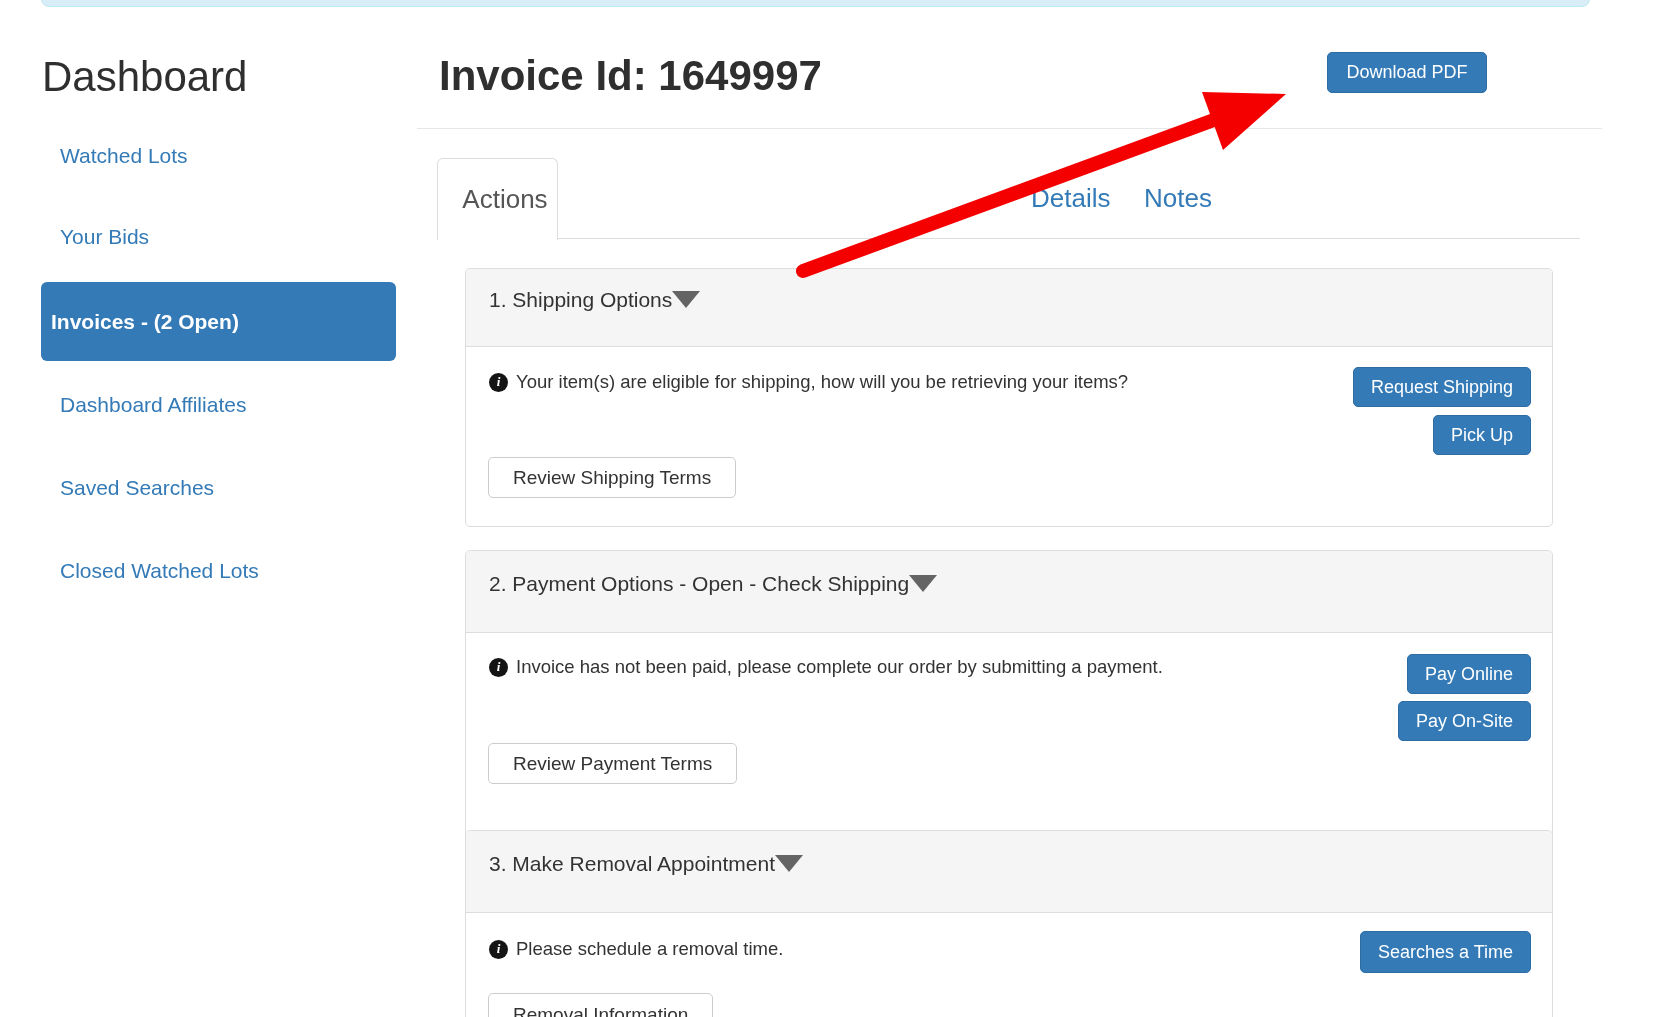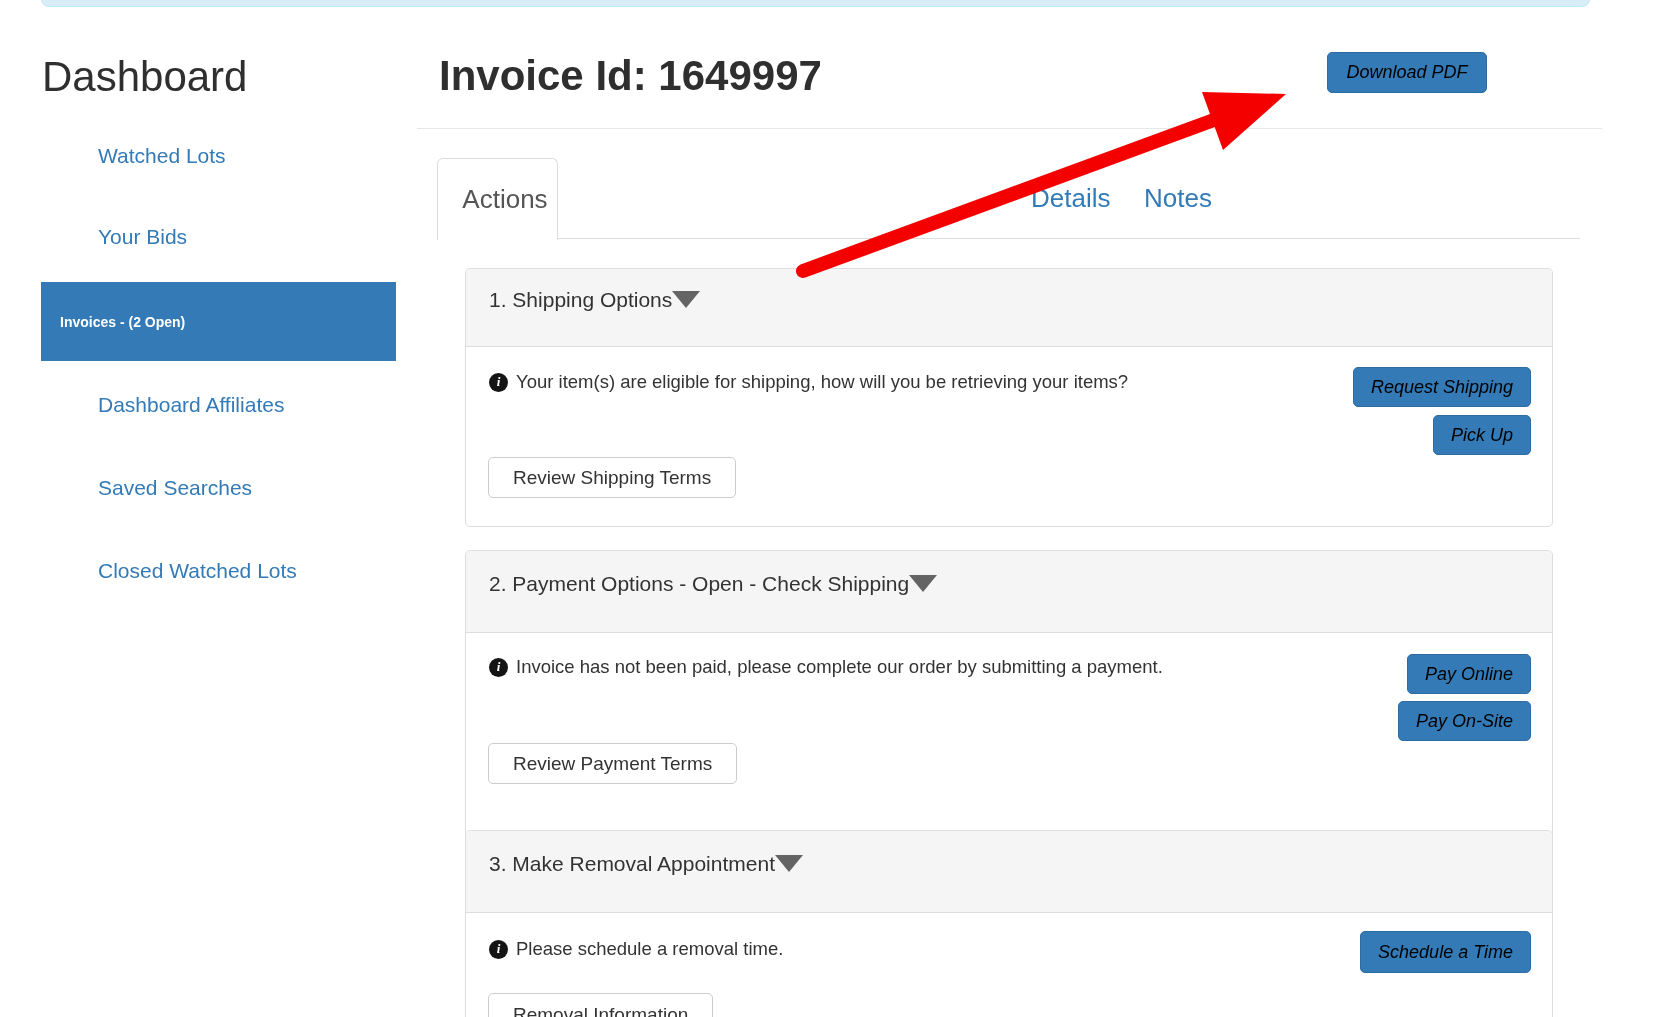--- a/index.html
+++ b/index.html
@@ -10,31 +10,31 @@
   }
   
   .alert-strip {
     position:absolute; left:41px; top:-31px; width:1549px; height:38px;
     background:#d9edf7; border:1px solid #bce8f1; border-radius:8px;
   }
   
   .side-title { position:absolute; left:42px; top:56px; font-size:42px; line-height:1; color:#2f2f2f; }
   .side-link {
     position:absolute; left:60px; font-size:21px; line-height:24px;
-    color:#337ab7; text-decoration:none; display:block; cursor:pointer;margin-left:38px;
+    color:#337ab7; text-decoration:none; display:block; cursor:pointer;
   }
   .side-active {
     position:absolute; left:41px; top:282px; width:355px; height:79px;
-    background:#337ab7; border-radius:0; color:#fff; font-weight:bold;
-    font-size:14px; display:flex; align-items:center; padding-left:19px; cursor:pointer;
+    background:#337ab7; border-radius:6px; color:#fff; font-weight:bold;
+    font-size:21px; display:flex; align-items:center; padding-left:10px; cursor:pointer;
   }
   
   .page-title { position:absolute; left:439px; top:55px; font-size:42px; line-height:1; color:#2f2f2f; }
   .btn { display:flex; align-items:center; justify-content:center; cursor:pointer; border-radius:5px; }
-  .btn-primary { background:#337ab7; border:1px solid #2e6da4; color:#000000;font-style:italic; }
+  .btn-primary { background:#337ab7; border:1px solid #2e6da4; color:#ffffff; }
   .btn-default { background:#fff; border:1px solid #ccc; color:#333; }
   .download-btn { position:absolute; left:1327px; top:52px; width:160px; height:41px; font-size:18px; }
   .head-rule { position:absolute; left:417px; top:128px; width:1185px; height:1px; background:#e7e7e7; }
   
   .tabs { position:absolute; left:437px; top:158px; width:1143px; height:81px; border-bottom:1px solid #ddd; }
   .tab-active {
     position:absolute; left:0; top:0; width:121px; height:82px; background:#fff;
     border:1px solid #ddd; border-bottom:none; border-radius:6px 6px 0 0;
     display:flex; align-items:center; justify-content:center;
     font-size:26px; color:#555; cursor:pointer; z-index:2;padding-left:15px;
@@ -136,21 +136,21 @@
 <section class="panel" style="top:830px;height:262px">
   <header class="panel-head" style="height:82px">
     <span class="panel-title">3. Make Removal Appointment</span>
     <span class="caret"></span>
   </header>
   <div class="panel-body">
     <div class="info-row" style="top:25px">
       <span class="info-icon">i</span>
       <span class="info-text">Please schedule a removal time.</span>
     </div>
-    <button class="btn btn-primary act-btn" style="top:18px;height:42px">Schedule a Time</button>
+    <button class="btn btn-primary act-btn" style="top:18px;height:42px">Searches a Time</button>
     <button class="btn btn-default terms-btn" style="top:80px;height:44px">Removal Information</button>
   </div>
 </section>
 
 <svg class="arrow-overlay" width="1665" height="1017" viewBox="0 0 1665 1017">
   <line x1="803" y1="271" x2="1222" y2="117" stroke="#f40000" stroke-width="14" stroke-linecap="round"></line>
   <polygon points="1286,94 1223,150 1202,92" fill="#f40000"></polygon>
 </svg>
 
 </body></html>

